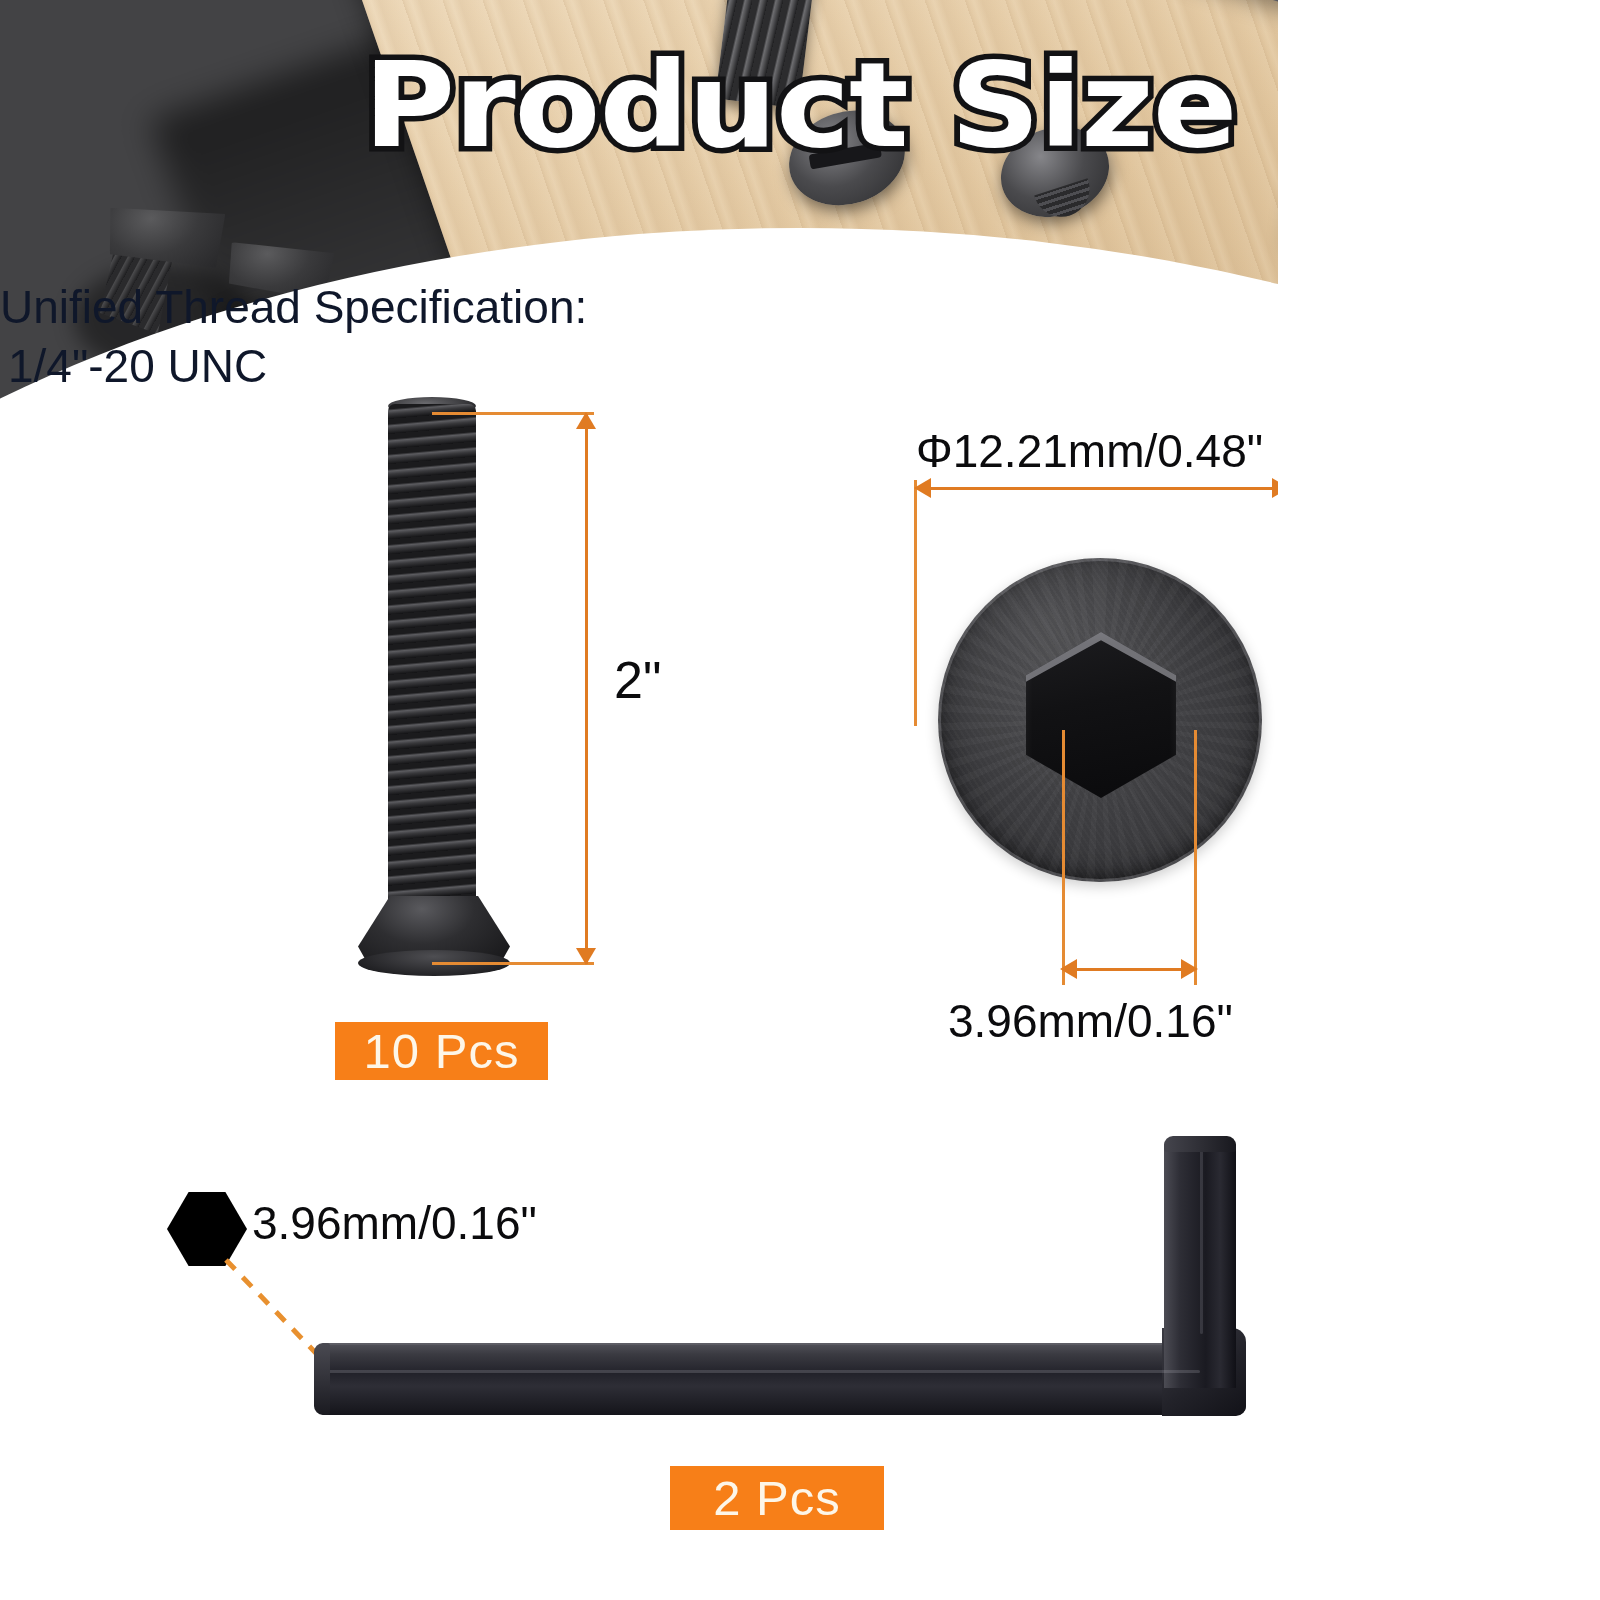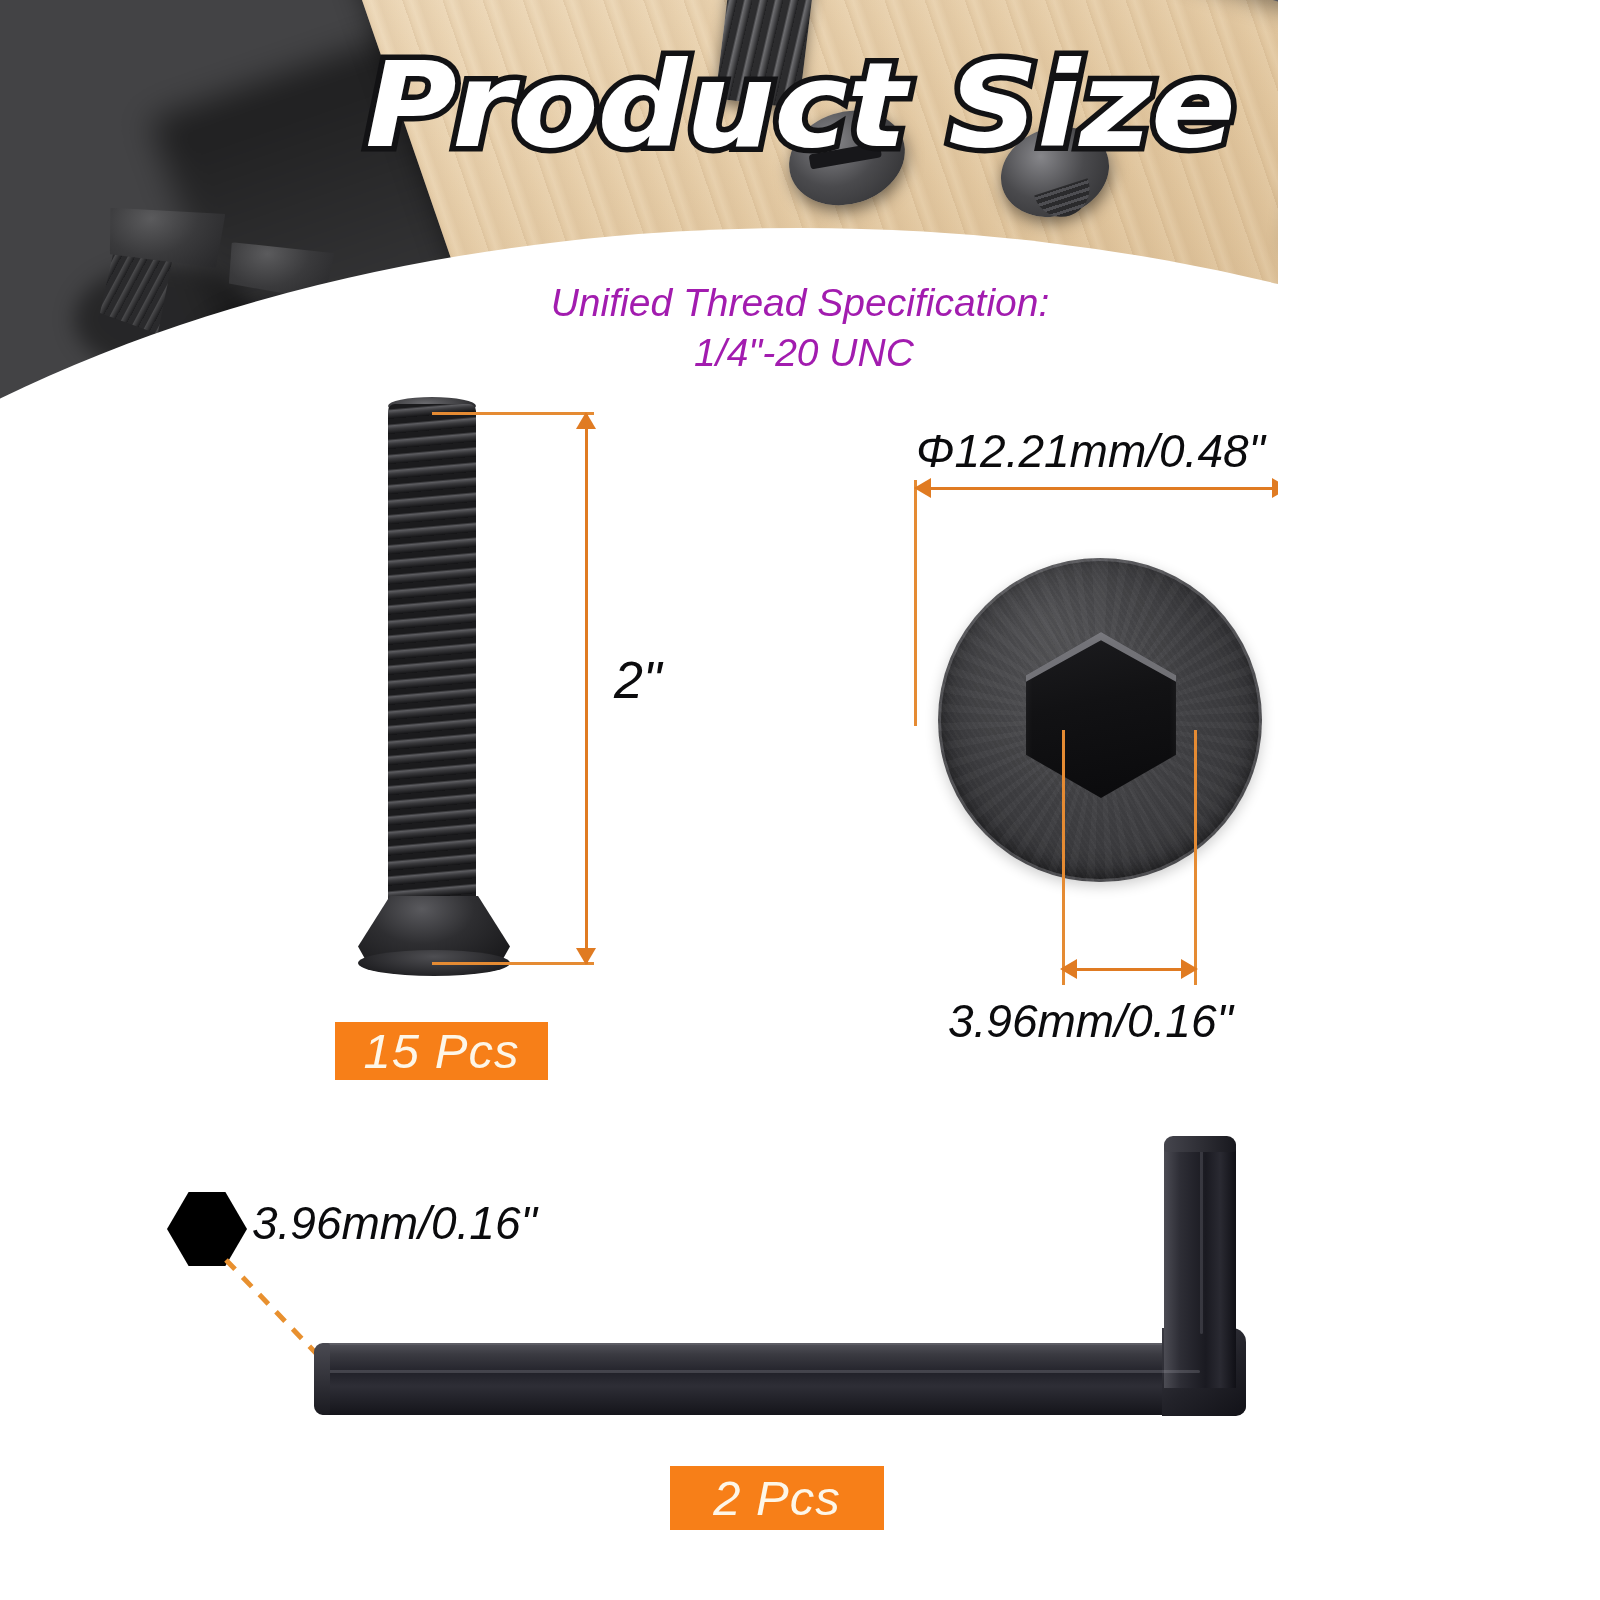--- a/index.html
+++ b/index.html
@@ -1,17 +1,17 @@
 <!DOCTYPE html>
 <html><head>
 <meta charset="utf-8">
 <style>
   html,body{margin:0;padding:0;background:#fff;}
   body{width:1600px;height:1600px;font-family:"Liberation Sans",sans-serif;overflow:hidden;}
-  #page{position:relative;width:1278px;height:1600px;background:#ffffff;overflow:hidden;font-style:italic;}
+  #page{position:relative;width:1278px;height:1600px;background:#ffffff;overflow:hidden;}
 
   
   .hero{position:absolute;left:0;top:0;width:1600px;height:430px;overflow:hidden;}
   .hero-bg{position:absolute;inset:0;background:#434345;}
   .wood{
     position:absolute;left:300px;top:-180px;width:1700px;height:900px;
     transform:rotate(-19deg);transform-origin:0 0;
     background:
       repeating-linear-gradient(90deg,
         rgba(170,135,96,.16) 0px, rgba(170,135,96,.05) 3px,
@@ -78,22 +78,22 @@
     position:absolute;left:0;top:46px;width:1600px;text-align:center;
     font-family:"DejaVu Sans",sans-serif;font-weight:bold;
     font-size:118px;line-height:1;letter-spacing:-1px;
     color:#ffffff;
     -webkit-text-stroke:11px #121214;paint-order:stroke fill;
     transform:scaleX(1.06);
   }
 
   
   .spec{
-    position:absolute;left:0;top:278px;width:1600px;text-align:center;
-    font-family:"Liberation Sans",sans-serif;font-size:39px;color:#a21caf;
+    position:absolute;left:0;top:278px;width:1600px;
+    font-family:"Liberation Sans",sans-serif;font-size:46px;color:#0f172a;
     line-height:1.28;
   }
   .spec .l2{display:block;padding-left:8px;}
 
   
   .screw{position:absolute;left:358px;top:404px;width:160px;height:570px;}
   .screw-shaft{
     position:absolute;left:30px;top:0;width:88px;height:508px;
     background:
       repeating-linear-gradient(175deg,
@@ -264,21 +264,21 @@
     <div class="screw-head-rim"></div>
   </div>
 
   <div class="dim-ext" style="left:432px;top:412px;width:162px;height:3px;background:#e58b33;"></div>
   <div class="dim-ext" style="left:432px;top:962px;width:162px;height:3px;background:#e58b33;"></div>
   <div class="dim-v" style="left:585px;top:414px;height:550px;"></div>
   <div class="arrow arrow-up" style="left:576px;top:412px;"></div>
   <div class="arrow arrow-down" style="left:576px;top:948px;"></div>
   <div class="dim-label" style="left:614px;top:650px;font-size:52px;">2"</div>
 
-  <div class="badge" style="left:335px;top:1022px;width:213px;height:58px;">15 Pcs</div>
+  <div class="badge" style="left:335px;top:1022px;width:213px;height:58px;">10 Pcs</div>
 
   <div class="head-top">
     <div class="head-noise"></div>
     <div class="hex-socket"></div>
     <div class="hex-socket-hl"></div>
   </div>
 
   <div class="dim-label" style="left:916px;top:424px;font-size:46px;">Φ12.21mm/0.48"</div>
   <div class="dim-ext" style="left:914px;top:480px;width:3px;height:246px;background:#e58b33;"></div>
   <div class="dim-ext" style="left:1286px;top:480px;width:3px;height:246px;background:#e58b33;"></div>

